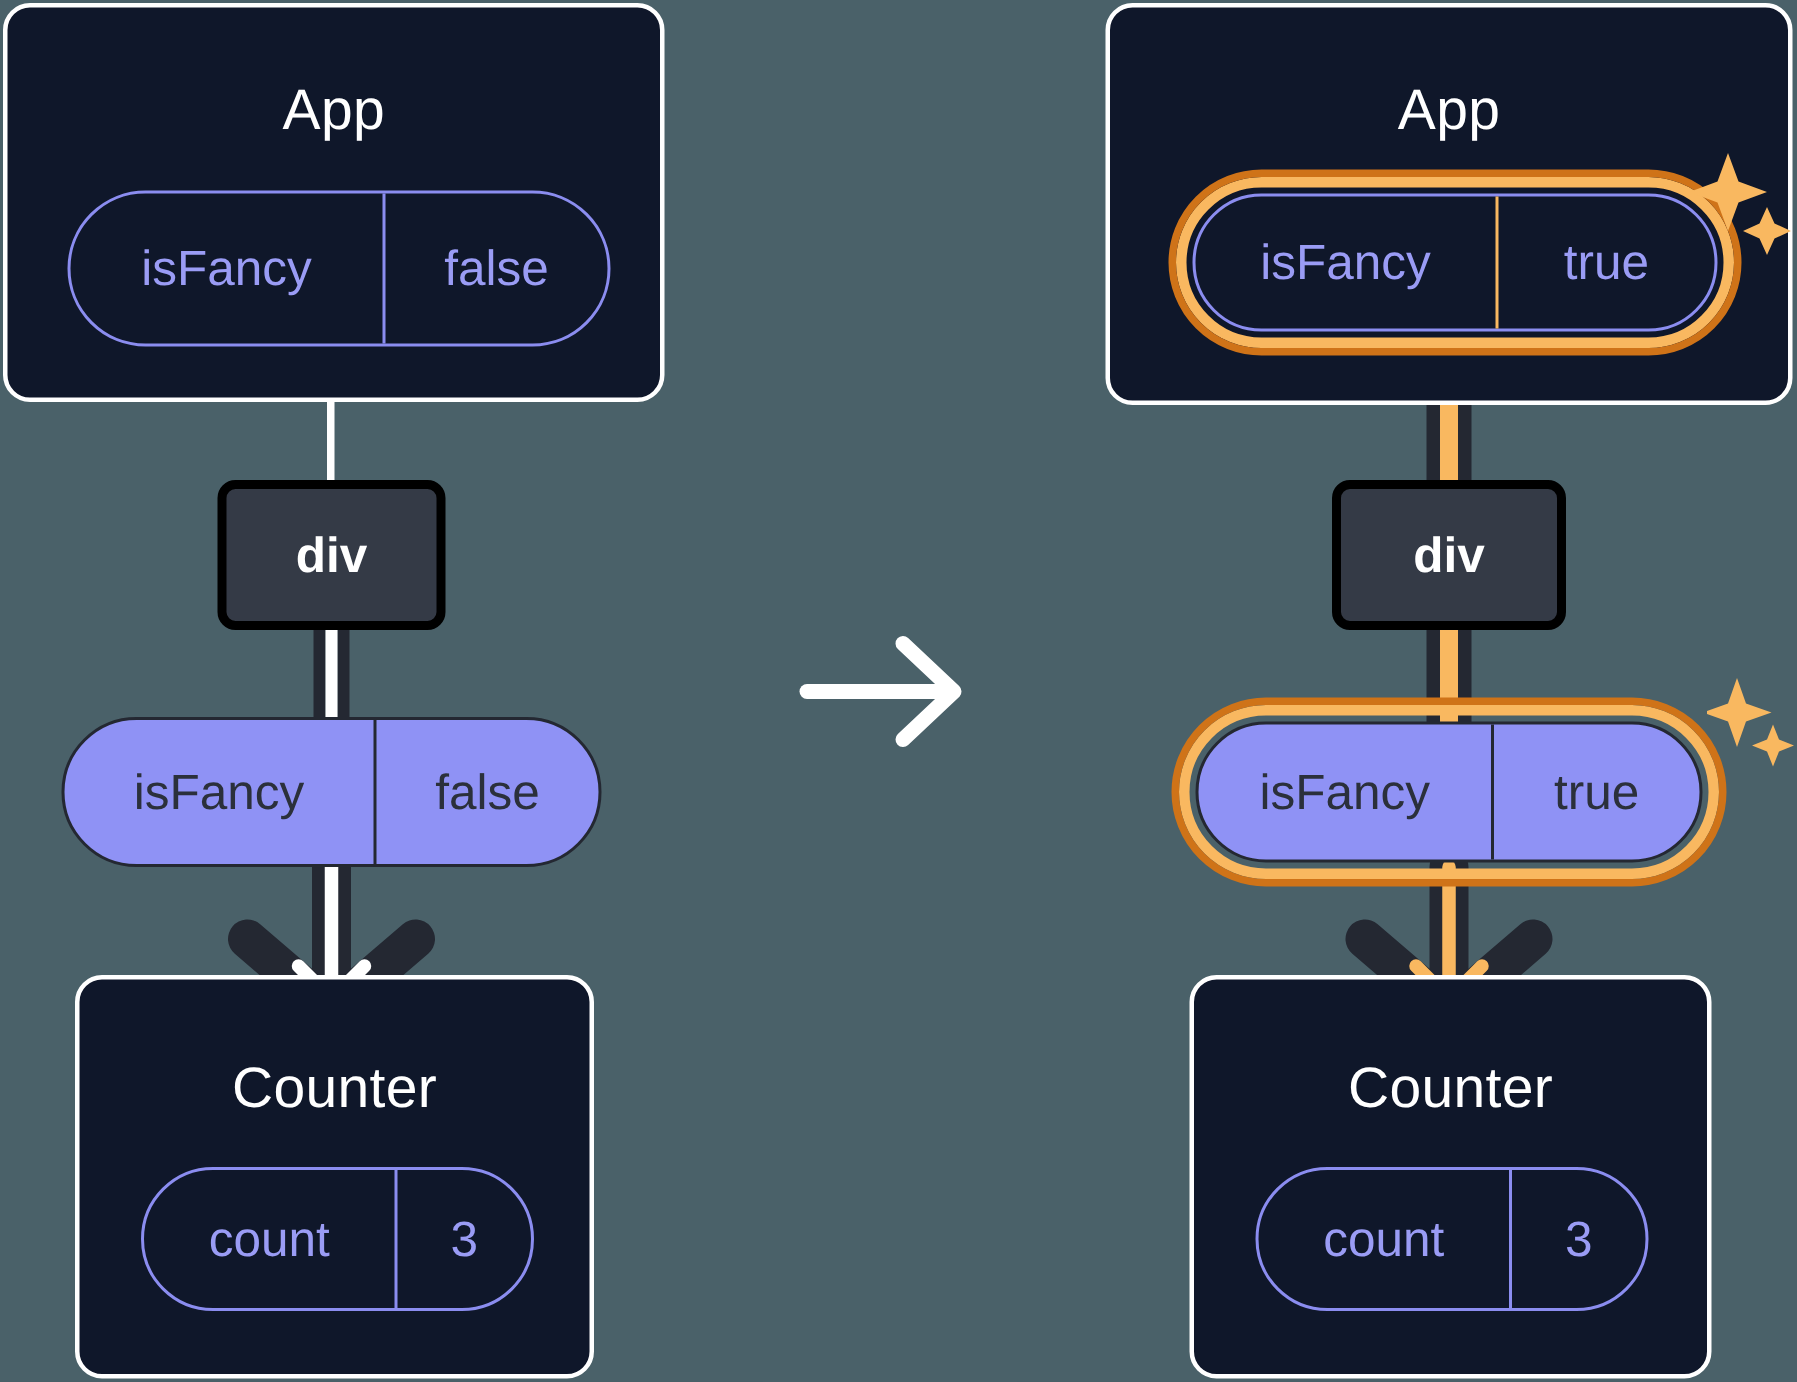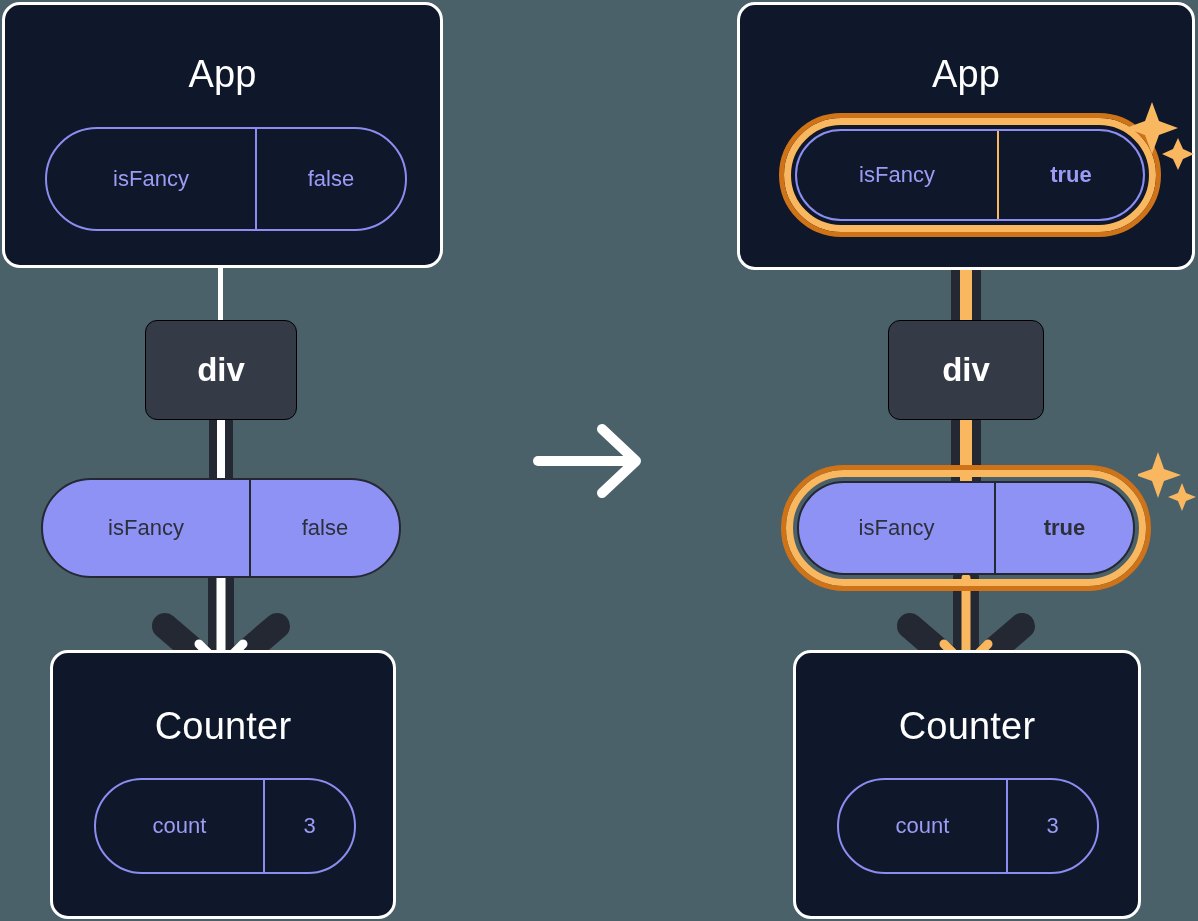--- a/index.html
+++ b/index.html
@@ -33,21 +33,21 @@
     color: #ffffff;
     font-size: 38px;
     font-weight: 400;
     letter-spacing: 0.2px;
   }
 
   
   .div-box {
     position: absolute;
     background: #343a46;
-    border: 1px solid #000000;
+    border: 6px solid #000000;
     border-radius: 12px;
     box-sizing: border-box;
     display: flex;
     align-items: center;
     justify-content: center;
     color: #ffffff;
     font-size: 33px;
     font-weight: 700;
     z-index: 30;
   }
@@ -72,24 +72,24 @@
     background: #8f92f5;
     border: 2px solid #242832;
   }
   .pill-filled .pill-cell { color: #2b303b; }
   .pill-filled .pill-sep  { background: #242832; }
 
   .pill-cell {
     display: flex;
     align-items: center;
     justify-content: center;
-    font-size: 22px;
+    font-size: 33px;
     white-space: nowrap;
   }
-  .pill-cell.bold { font-weight: 700; }
+  .pill-cell.bold { font-weight: 400; }
   .pill-sep { width: 2px; flex: 0 0 2px; }
 
   
   .pill-ring {
     position: absolute;
     border-radius: 999px;
     box-sizing: border-box;
     border: 7px solid #f9b860;
     outline: 5px solid #cf7318;
     z-index: 24;

